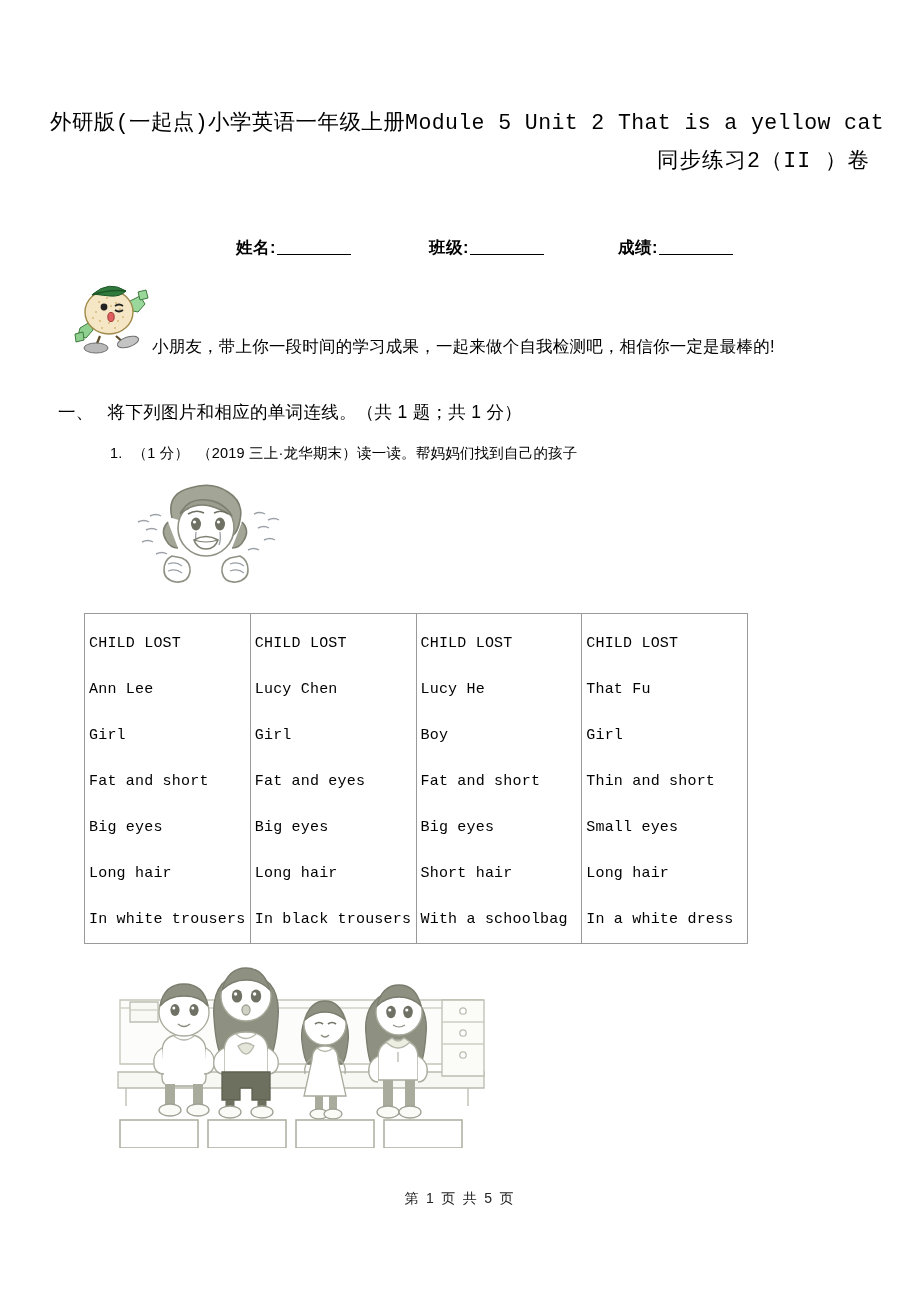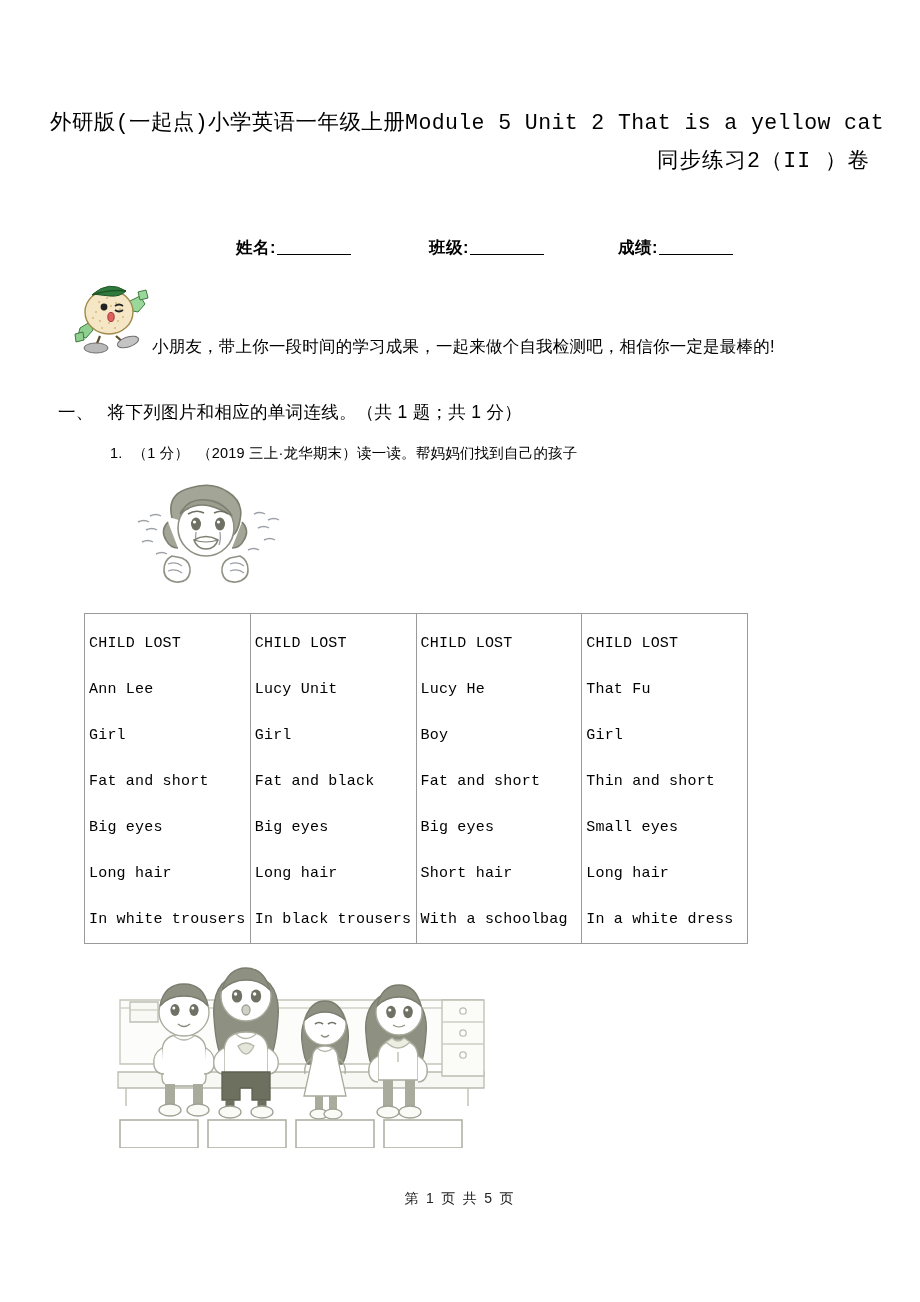--- a/index.html
+++ b/index.html
@@ -312,23 +312,23 @@
             <div class="cell-line">Girl</div>
             <div class="cell-line">Fat and short</div>
             <div class="cell-line">Big eyes</div>
             <div class="cell-line">Long hair</div>
             <div class="cell-line">In white trousers</div>
           </div>
         </td>
         <td>
           <div class="cell-inner">
             <div class="cell-line">CHILD LOST</div>
-            <div class="cell-line">Lucy Unit</div>
+            <div class="cell-line">Lucy Chen</div>
             <div class="cell-line">Girl</div>
-            <div class="cell-line">Fat and black</div>
+            <div class="cell-line">Fat and eyes</div>
             <div class="cell-line">Big eyes</div>
             <div class="cell-line">Long hair</div>
             <div class="cell-line">In black trousers</div>
           </div>
         </td>
         <td>
           <div class="cell-inner">
             <div class="cell-line">CHILD LOST</div>
             <div class="cell-line">Lucy He</div>
             <div class="cell-line">Boy</div>

